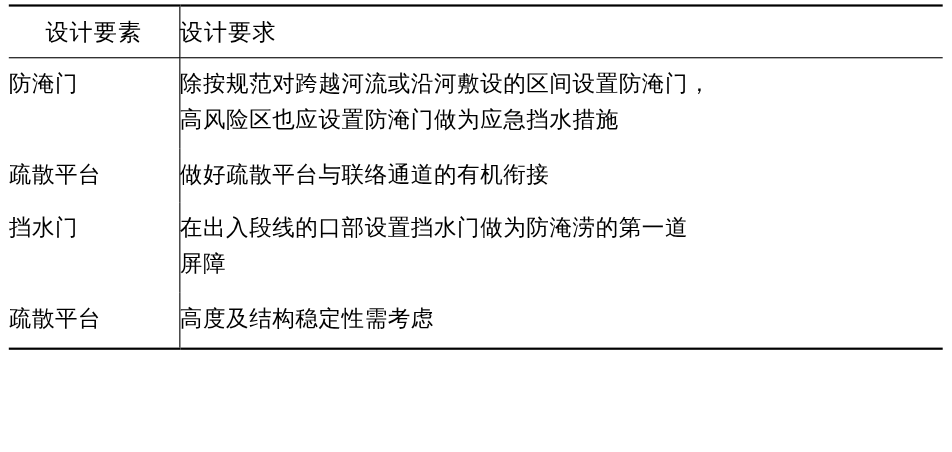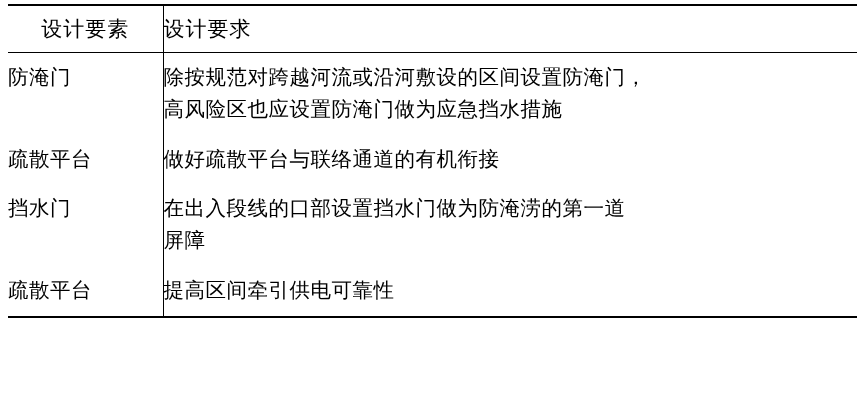--- a/index.html
+++ b/index.html
@@ -103,18 +103,18 @@
       <tr class="data-row">
         <td class="cell-element">挡水门</td>
         <td class="cell-requirement">
           <span class="rq-line">在出入段线的口部设置挡水门做为防淹涝的第一道</span>
           <span class="rq-line">屏障</span>
         </td>
       </tr>
       <tr class="data-row">
         <td class="cell-element">疏散平台</td>
         <td class="cell-requirement">
-          <span class="rq-line">提高区间牵引供电可靠性</span>
+          <span class="rq-line">高度及结构稳定性需考虑</span>
         </td>
       </tr>
     </tbody>
   </table>
 </div>
 
 </body></html>

